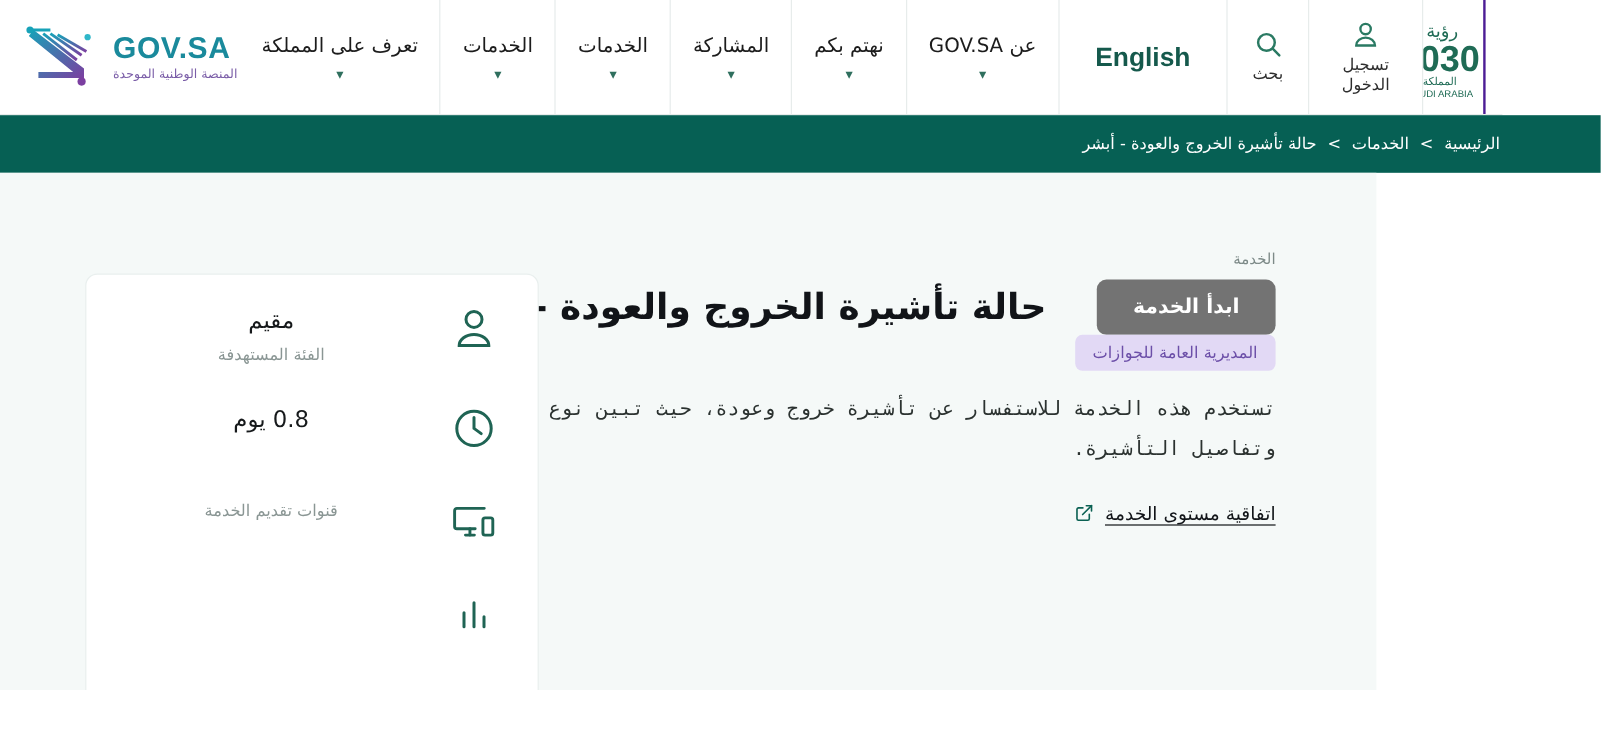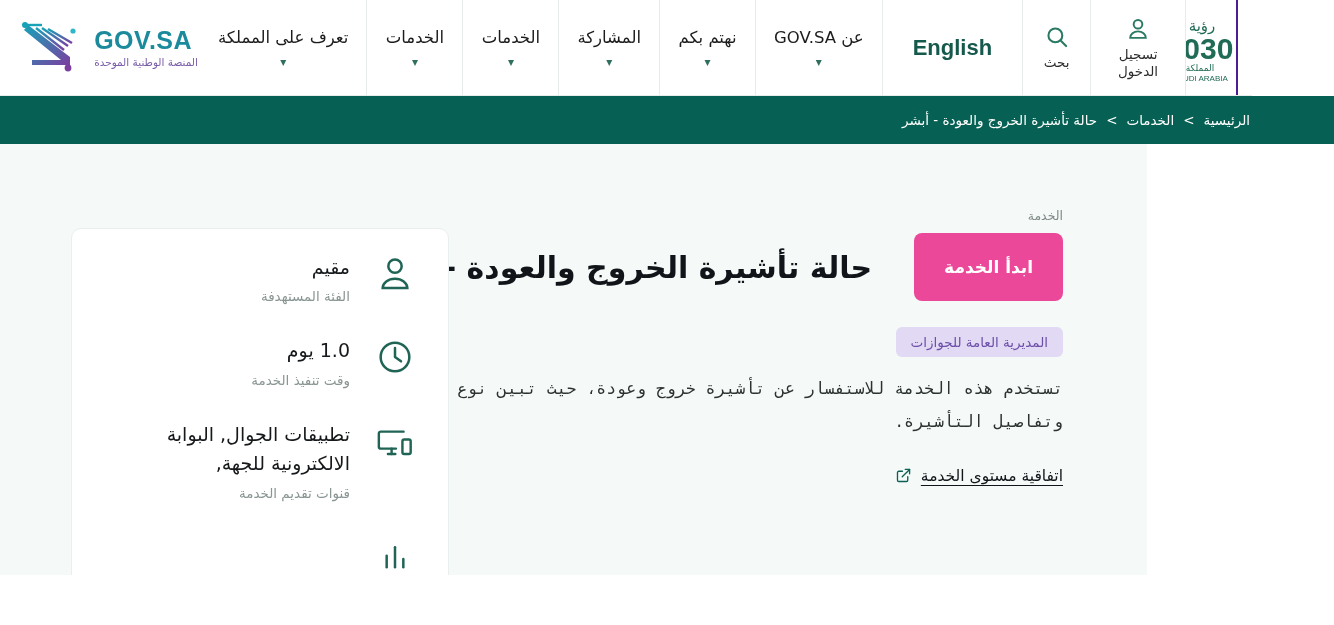--- a/index.html
+++ b/index.html
@@ -108,29 +108,29 @@
   .eyebrow { font-size: 12.5px; color: #7d8a88; margin-bottom: 10px; }
   .title-row {
     display: flex; flex-direction: row; align-items: center;
     justify-content: flex-start; gap: 42px;
   }
   .page-title {
     font-size: 30px; font-weight: bold; color: #111418;
     white-space: nowrap; line-height: 1.3;
   }
   .start-btn {
-    background: #ec4899; color: #ffffff;
+    background: #737373; color: #ffffff;
     border: none; border-radius: 8px;
-    padding: 24px 30px;
+    padding: 13px 30px;
     font-size: 17px; font-weight: bold;
     cursor: pointer;
     font-family: inherit;
     white-space: nowrap;
   }
-  .badge-row { margin-top: 26px; display: flex; justify-content: flex-start; }
+  .badge-row { display: flex; justify-content: flex-start; }
   .agency-badge {
     background: #e2d9f5; color: #6c4fa8;
     border-radius: 6px; padding: 7px 15px;
     font-size: 13.5px;
   }
   .desc {
     margin-top: 16px;
     font-size: 16.5px; color: #2b3230;
     line-height: 2.0;
     font-family: Liberation Mono, monospace;
@@ -155,21 +155,21 @@
   }
   .info-row {
     display: flex; flex-direction: row; align-items: flex-start;
     gap: 22px; margin-bottom: 30px;
   }
   .info-ico {
     flex: 0 0 46px; width: 46px; height: 46px;
     display: flex; align-items: center; justify-content: center;
     color: #1f6454;
   }
-  .info-text { flex: 1; text-align: right; padding-top: 2px; }
+  .info-text { flex: 1; text-align: center; padding-top: 2px; }
   .info-value {
     font-size: 19px; color: #16191b; line-height: 1.55;
   }
   .info-label { font-size: 13.5px; color: #8a9694; margin-top: 6px; }
 </style>
 </head>
 <body>
 
 <div class="header">
 
@@ -305,36 +305,34 @@
     </div>
 
     <div class="info-row">
       <div class="info-ico">
         <svg width="40" height="40" viewBox="0 0 24 24" fill="none" stroke="#1f6454" stroke-width="1.5">
           <circle cx="12" cy="12" r="8.6"></circle>
           <polyline points="12,6.6 12,12 15.6,14.6" stroke-linecap="round" stroke-linejoin="round"></polyline>
         </svg>
       </div>
       <div class="info-text">
-        <div class="info-value">1.0 يوم</div>
-        <div class="info-label">وقت تنفيذ الخدمة</div>
+        <div class="info-value">0.8 يوم</div>
       </div>
     </div>
 
     <div class="info-row">
       <div class="info-ico">
         <svg width="42" height="42" viewBox="0 0 26 24" fill="none" stroke="#1f6454" stroke-width="1.5" stroke-linecap="round" stroke-linejoin="round">
           <path d="M18.3 6.2H4.2a1.2 1.2 0 0 0-1.2 1.2v8.1a1.2 1.2 0 0 0 1.2 1.2h9.4"></path>
           <line x1="8.6" y1="20" x2="13.2" y2="20"></line>
           <line x1="10.9" y1="16.7" x2="10.9" y2="20"></line>
           <rect x="17.6" y="11.1" width="5.1" height="8.9" rx="1.1"></rect>
         </svg>
       </div>
       <div class="info-text">
-        <div class="info-value">تطبيقات الجوال, البوابة الالكترونية للجهة,</div>
         <div class="info-label">قنوات تقديم الخدمة</div>
       </div>
     </div>
 
     <div class="info-row">
       <div class="info-ico">
         <svg width="40" height="40" viewBox="0 0 24 24" fill="none" stroke="#1f6454" stroke-width="1.5" stroke-linecap="round">
           <line x1="7" y1="20" x2="7" y2="13"></line>
           <line x1="12" y1="20" x2="12" y2="8"></line>
           <line x1="17" y1="20" x2="17" y2="15"></line>

